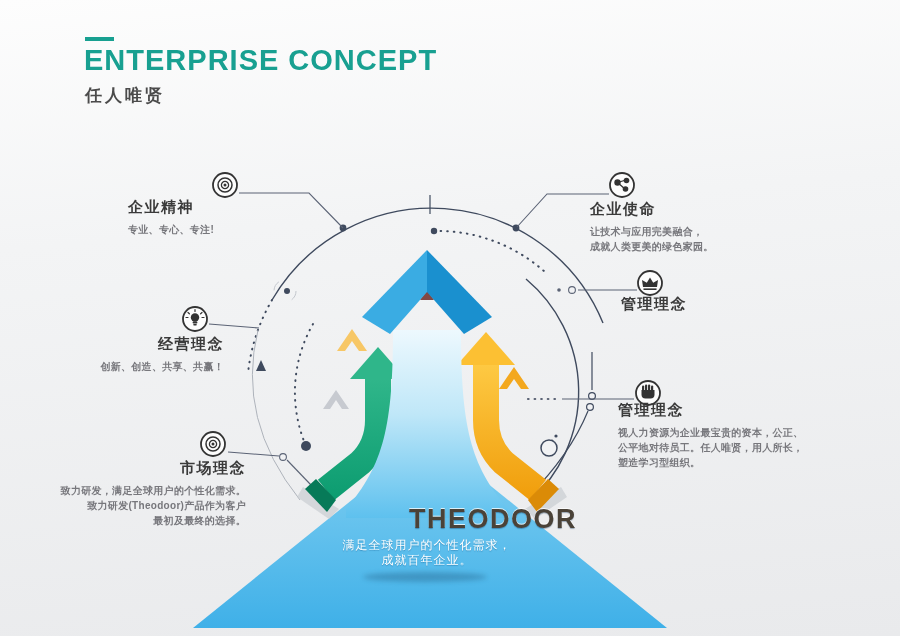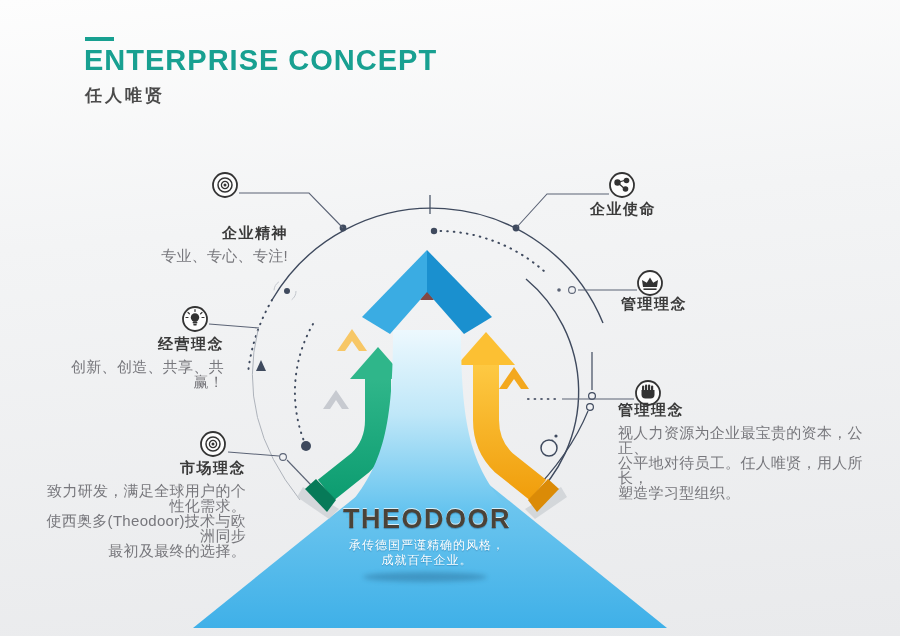--- a/index.html
+++ b/index.html
@@ -12,39 +12,39 @@
   
   .hdr-dash{position:absolute;left:85px;top:37px;width:29px;height:4px;background:#18a091;}
   .hdr-title{position:absolute;left:84px;top:44px;font-size:29px;font-weight:bold;
     color:#18a091;letter-spacing:1px;}
   .hdr-sub{position:absolute;left:85px;top:84px;font-size:17px;font-weight:bold;
     color:#4b4b4b;letter-spacing:3px;}
 
   
   .ntext{position:absolute;}
   .ntext h3{margin:0;font-size:15px;font-weight:bold;color:#3a3a3a;letter-spacing:1.5px;}
-  .ntext .nb{margin-top:5px;font-size:15px;color:#77777c;line-height:15px;letter-spacing:0.3px;}
-  .t-spirit{left:136px;top:198px;width:152px;text-align:right;margin-top:26px;}
+  .ntext .nb{margin-top:5px;font-size:10px;color:#77777c;line-height:15px;letter-spacing:0.3px;font-weight:bold;}
+  .t-spirit{left:128px;top:198px;width:152px;text-align:left;}
   .t-mission{left:590px;top:200px;width:220px;text-align:left;}
   .t-quality{left:621px;top:295px;width:240px;text-align:left;}
   .t-management{left:618px;top:401px;width:250px;text-align:left;}
   .t-business{left:56px;top:335px;width:168px;text-align:right;}
   .t-market{left:38px;top:459px;width:208px;text-align:right;}
 
   
   .nicon{position:absolute;width:30px;height:30px;}
   .i-spirit{left:210px;top:170px;}
   .i-mission{left:607px;top:170px;}
   .i-quality{left:635px;top:268px;}
   .i-management{left:633px;top:378px;}
   .i-business{left:180px;top:304px;}
   .i-market{left:198px;top:429px;}
 
   
-  .brand{position:absolute;left:277px;top:504px;width:300px;text-align:center;
+  .brand{position:absolute;left:277px;top:504px;width:300px;text-align:right;
     font-size:27px;font-weight:bold;letter-spacing:1.5px;color:#4a4238;
     text-shadow:0 -1px 0 rgba(255,255,255,0.75),0 1px 1px rgba(0,40,80,0.35);}
   .brand-sub{position:absolute;left:277px;top:538px;width:300px;text-align:center;
     font-size:12px;color:#ffffff;line-height:15px;letter-spacing:1px;
     text-shadow:0 1px 1px rgba(0,70,120,0.35);}
 </style>
 </head>
 <body>
 
 <div id="stage">
@@ -213,20 +213,24 @@
 
   <div class="ntext t-spirit">
     <h3>企业精神</h3>
     <div class="nb">
       <div>专业、专心、专注!</div>
     </div>
   </div>
 
   <div class="ntext t-mission">
     <h3>企业使命</h3>
+    <div class="nb">
+      <div>让技术与应用完美融合，</div>
+      <div>成就人类更美的绿色家园。</div>
+    </div>
   </div>
 
   <div class="ntext t-quality">
     <h3>管理理念</h3>
   </div>
 
   <div class="ntext t-business">
     <h3>经营理念</h3>
     <div class="nb">
       <div>创新、创造、共享、共赢！</div>
@@ -239,24 +243,24 @@
       <div>视人力资源为企业最宝贵的资本，公正、</div>
       <div>公平地对待员工。任人唯贤，用人所长，</div>
       <div>塑造学习型组织。</div>
     </div>
   </div>
 
   <div class="ntext t-market">
     <h3>市场理念</h3>
     <div class="nb">
       <div>致力研发，满足全球用户的个性化需求。</div>
-      <div>使西奥多(Theodoor)技术与欧洲同步</div>
+      <div>致力研发(Theodoor)产品作为客户</div>
       <div>最初及最终的选择。</div>
     </div>
   </div>
 
   <div class="brand">THEODOOR</div>
   <div class="brand-sub">
-    <div>承传德国严谨精确的风格，</div>
+    <div>满足全球用户的个性化需求，</div>
     <div>成就百年企业。</div>
   </div>
 
 </div>
 
 </body></html>

